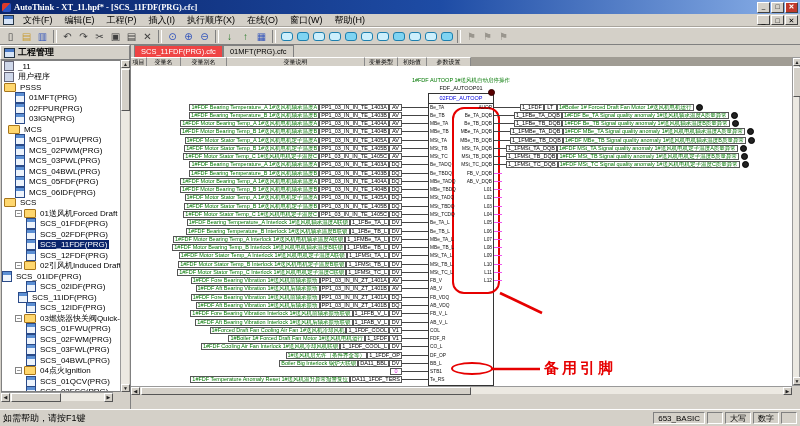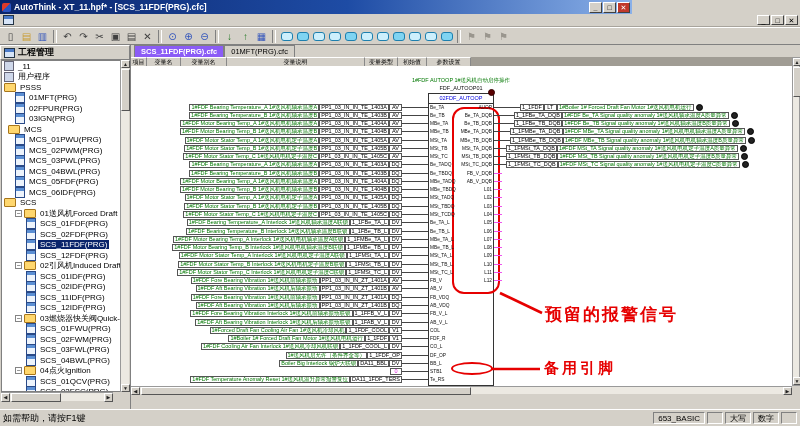--- a/index.html
+++ b/index.html
@@ -1,21 +1,21 @@
 <!DOCTYPE html>
 <html><head>
 <meta charset="utf-8">
 <style>
   html,body{margin:0;padding:0;}
   body{width:800px;height:426px;overflow:hidden;position:relative;background:#d4d0c8;
        font-family:"Liberation Sans","DejaVu Sans",sans-serif;-webkit-font-smoothing:none;}
   
-  #titlebar{position:absolute;left:0;top:0;width:632px;height:14px;box-sizing:border-box;
+  #titlebar{position:absolute;left:0;top:0;width:800px;height:14px;box-sizing:border-box;
     background:linear-gradient(90deg,#0a246a 0%,#1e4ca5 55%,#8ab0e8 100%);
-    display:flex;align-items:center;color:#fff;font-size:8.5px;font-weight:bold;padding:0 2px;}
+    display:flex;align-items:center;color:#fff;font-size:8.5px;font-weight:bold;padding:0 2px;font-family:Liberation Serif, serif;}
   #app-icon{width:9px;height:9px;border-radius:2px;margin-right:3px;flex:none;
     background:linear-gradient(135deg,#e03a2a 0 45%,#2a52c0 45%);}
   #titlebar .grow{flex:1;white-space:nowrap;overflow:hidden;}
   .wbtn{width:13px;height:11px;flex:none;margin-left:1px;background:#d4d0c8;color:#000;
     border:1px solid;border-color:#fff #404040 #404040 #fff;font-size:7px;line-height:9px;text-align:center;box-sizing:border-box;}
   .wbtn.close{background:#c0392b;color:#fff;}
   #menubar{position:absolute;left:0;top:14px;width:800px;height:13px;box-sizing:border-box;
     display:flex;align-items:center;font-size:9px;background:#d4d0c8;border-bottom:1px solid #a8a49c;padding:0 2px;}
   #child-icon{width:9px;height:8px;flex:none;margin:0 3px 0 1px;border:1px solid #234;
     background:linear-gradient(180deg,#4a7ac8 0 3px,#d6e4f7 3px);}
@@ -52,21 +52,21 @@
   .vscroll,.hscroll{background:#ece9e2;position:absolute;box-sizing:border-box;}
   #sb-vscroll{right:1px;top:15px;width:9px;bottom:17px;border-left:1px solid #999;}
   #sb-hscroll{left:1px;bottom:8px;height:9px;width:112px;border-top:1px solid #999;}
   .sarrow{position:absolute;width:9px;height:8px;background:#d4d0c8;border:1px solid;
     border-color:#fff #555 #555 #fff;font-size:5px;line-height:7px;text-align:center;color:#222;box-sizing:border-box;}
   .sthumb{position:absolute;background:#d4d0c8;border:1px solid;border-color:#fff #555 #555 #fff;box-sizing:border-box;}
   
   #docarea{position:absolute;left:131px;top:45px;width:669px;height:364px;}
   #doctabs{height:12px;display:flex;align-items:flex-end;padding-left:3px;background:#d4d0c8;}
   .dtab{font-size:7.5px;padding:1px 6px 1px;border:1px solid #808080;border-bottom:none;background:#d4d0c8;white-space:nowrap;}
-  .dtab.active{background:#8b5cf6;color:#fff;font-weight:bold;}
+  .dtab.active{background:#ef4444;color:#fff;font-weight:normal;}
   #gridhead{position:absolute;top:12px;left:0;width:661px;height:9px;display:flex;background:#a09c94;}
   .ghc{flex:none;background:#d4d0c8;border-right:1px solid #888;border-top:1px solid #fff;
     font-size:6px;line-height:9px;text-align:center;overflow:hidden;box-sizing:border-box;}
   #canvas{position:absolute;top:21px;left:0;width:661px;height:320px;background:#fff;overflow:hidden;}
   #doc-vscroll{left:661px;top:12px;width:8px;height:329px;border:1px solid #999;}
   #canvas-hscroll{left:0;top:341px;width:661px;height:8px;border-top:1px solid #999;}
   #bottomtabs{position:absolute;left:0;top:349px;width:669px;height:15px;background:#d4d0c8;
     display:flex;align-items:center;gap:1px;font-size:7.5px;border-top:1px solid #808080;padding-left:2px;box-sizing:border-box;}
   .navbtn{width:11px;height:10px;flex:none;background:#d4d0c8;border:1px solid;border-color:#fff #555 #555 #fff;
     font-size:5px;line-height:8px;text-align:center;box-sizing:border-box;}
@@ -112,20 +112,30 @@
 <div id="titlebar">
   <span id="app-icon"></span>
   <span class="grow">AutoThink - XT_11.hpf* - [SCS_11FDF(PRG).cfc]</span>
   <span class="wbtn">_</span>
   <span class="wbtn">□</span>
   <span class="wbtn close">✕</span>
 </div>
 
 <div id="menubar">
   <span id="child-icon"></span>
+  <span id="menu-items" style="display:flex;">
+      <span class="mitem">文件(F)</span>
+      <span class="mitem">编辑(E)</span>
+      <span class="mitem">工程(P)</span>
+      <span class="mitem">插入(I)</span>
+      <span class="mitem">执行顺序(X)</span>
+      <span class="mitem">在线(O)</span>
+      <span class="mitem">窗口(W)</span>
+      <span class="mitem">帮助(H)</span>
+    </span>
   <span class="right">
     <span class="wbtn">_</span>
     <span class="wbtn">□</span>
     <span class="wbtn">✕</span>
   </span>
 </div>
 
 <div id="toolbar">
     <span class="tbtn">▯</span>
     <span class="tbtn" style="color: rgb(200, 154, 46);">▤</span>
@@ -266,29 +276,29 @@
       </div>
       <div class="trow" style="padding-left: 24px;">
         <span class="tic i-page"></span>
         <span class="tlabel">SCS_12FDF(PRG)</span>
       </div>
       <div class="trow" style="padding-left: 13px;">
         <span class="texp">−</span>
         <span class="tic i-folder"></span>
         <span class="tlabel">02引风机Induced Draft</span>
       </div>
-      <div class="trow" style="padding-left: 24px; align-items: center;">
+      <div class="trow" style=" align-items: center;">
         <span class="tic i-page"></span>
         <span class="tlabel">SCS_01IDF(PRG)</span>
       </div>
       <div class="trow" style="padding-left: 24px;">
         <span class="tic i-page"></span>
         <span class="tlabel">SCS_02IDF(PRG)</span>
       </div>
-      <div class="trow" style="padding-left: 24px;">
+      <div class="trow" style="padding-left: 16px;">
         <span class="tic i-page"></span>
         <span class="tlabel">SCS_11IDF(PRG)</span>
       </div>
       <div class="trow" style="padding-left: 24px;">
         <span class="tic i-page"></span>
         <span class="tlabel">SCS_12IDF(PRG)</span>
       </div>
       <div class="trow" style="padding-left: 13px;">
         <span class="texp">−</span>
         <span class="tic i-folder"></span>
@@ -358,21 +368,20 @@
       <div id="block-type">02FDF_AUTOOP</div>
     </div>
     <div id="blk-badge"></div>
 
     <div id="red-rect"></div>
     <div id="red-ellipse"></div>
     <svg id="ann" width="661" height="320" viewBox="0 0 661 320">
       <line x1="369" y1="227" x2="411" y2="247" stroke="#e60000" stroke-width="2.6"></line>
       <line x1="361" y1="303" x2="409" y2="303" stroke="#e60000" stroke-width="2.6"></line>
     </svg>
-    <div id="alarm-label" class="redlabel">预留的报警信号</div>
     <div id="spare-label" class="redlabel">备用引脚</div>
   <div class="in-row" style="top: 37.5px;">
         <div class="cell desc">1#FDF Bearing Temperature_A 1#送风机轴承温度A</div>
         <div class="cell tag">PP1_03_IN_IN_TE_1403A</div>
         <div class="cell typ">AV</div>
         <div class="wire"></div>
       </div>
       <div class="in-row" style="top: 45.77px;">
         <div class="cell desc">1#FDF Bearing Temperature_B 1#送风机轴承温度B</div>
         <div class="cell tag">PP1_03_IN_IN_TE_1403B</div>

